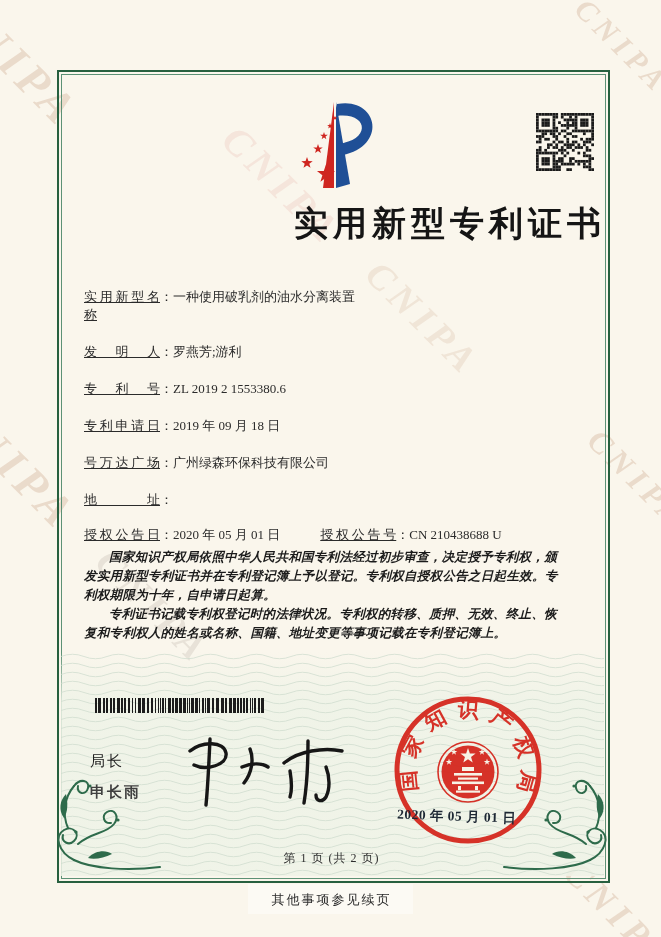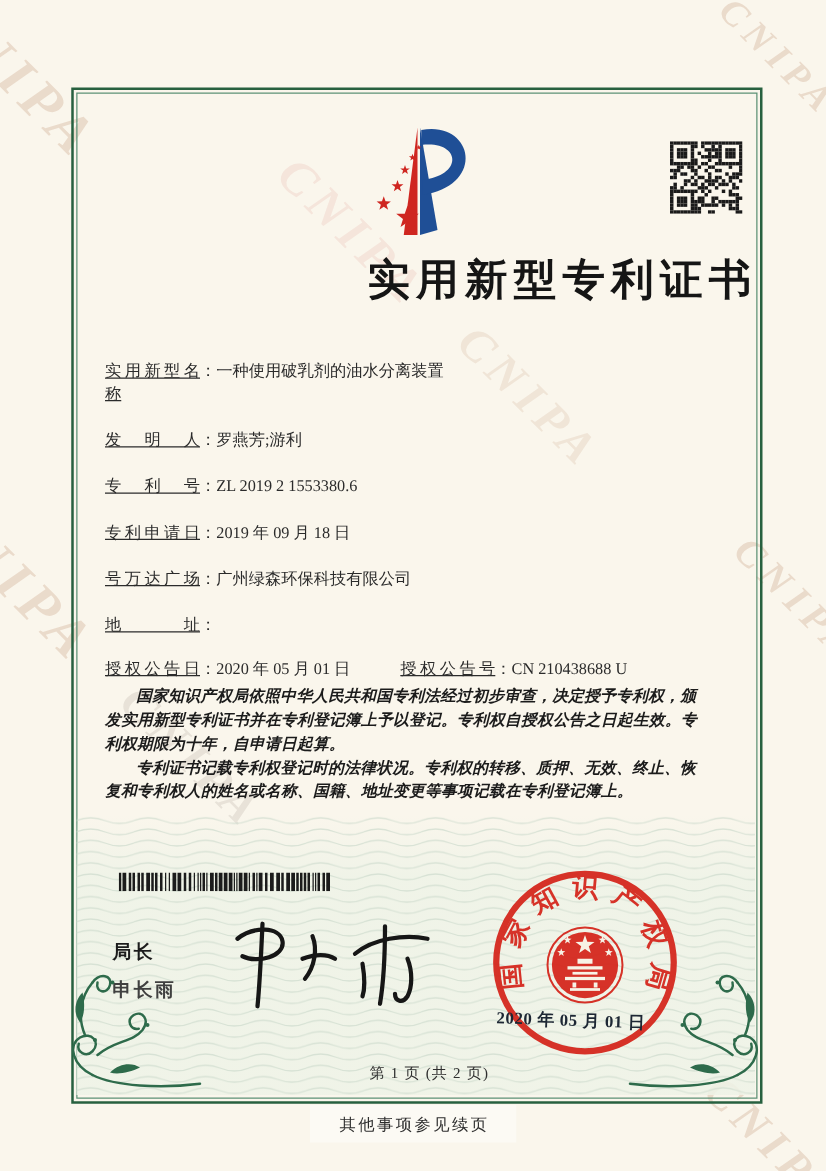--- a/index.html
+++ b/index.html
@@ -29,28 +29,28 @@
   .grant-row{display:flex;line-height:18px;margin-top:17px;}
   .grant-row .g2{margin-left:40px;display:flex;}
   
   .paras{left:84px;top:548px;width:476px;font-size:12.5px;line-height:19px;
          font-style:italic;letter-spacing:.3px;color:#1b1b1b;}
   .paras p{margin:0;text-indent:2em;font-weight:bold;}
   
   .guilloche{left:61px;top:652px;z-index:2;}
   .barcode{left:95px;top:698px;z-index:3;}
   .comm-title{left:90px;top:752px;font-family:"Liberation Sans","DejaVu Sans",sans-serif;
-              font-size:15px;font-weight:700;color:#1c1c1c;letter-spacing:2px;}
+              font-size:15px;font-weight:400;color:#1c1c1c;letter-spacing:2px;}
   .comm-name{left:90px;top:783px;font-family:"Liberation Sans","DejaVu Sans",sans-serif;
              font-size:15px;font-weight:600;color:#404040;letter-spacing:2px;}
   .sig{left:180px;top:733px;z-index:4;}
   .seal{left:392px;top:694px;z-index:4;opacity:.95;}
   .seal-date{left:397px;top:808px;width:140px;font-size:13.5px;font-weight:700;color:#1d2734;
              letter-spacing:.5px;transform:rotate(2deg);z-index:5;}
-  .page-num{left:69px;top:850px;width:549px;text-align:center;font-size:12px;color:#2e2e2e;letter-spacing:1px;z-index:3;}
+  .page-num{left:57px;top:850px;width:549px;text-align:center;font-size:12px;color:#2e2e2e;letter-spacing:1px;z-index:3;}
   .note-band{left:248px;top:884px;width:165px;height:30px;background:#fcfaf4;z-index:2;}
   .footer-note{left:57px;top:891px;width:549px;text-align:center;font-size:13px;
                color:#2d2d2d;letter-spacing:2px;z-index:3;}
   .orn{z-index:4;}
   .orn.right{transform:scaleX(-1);}
 </style>
 </head>
 <body>
 
 <div class="page">

